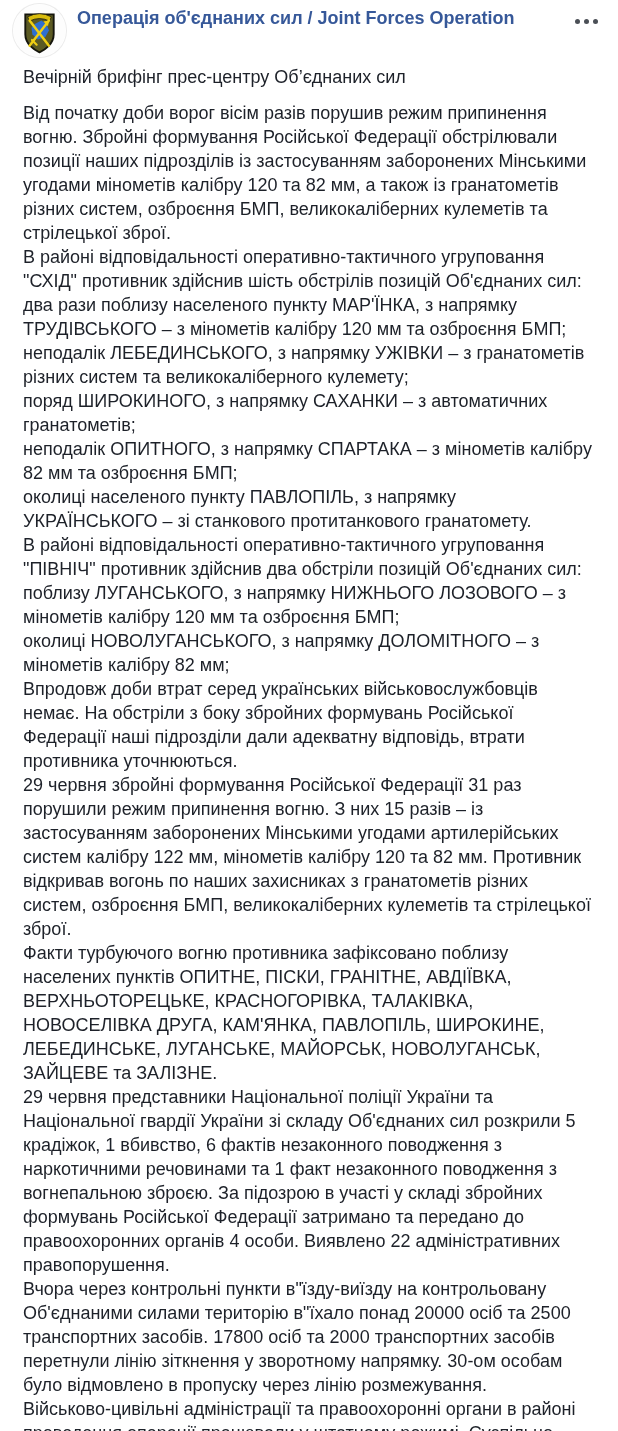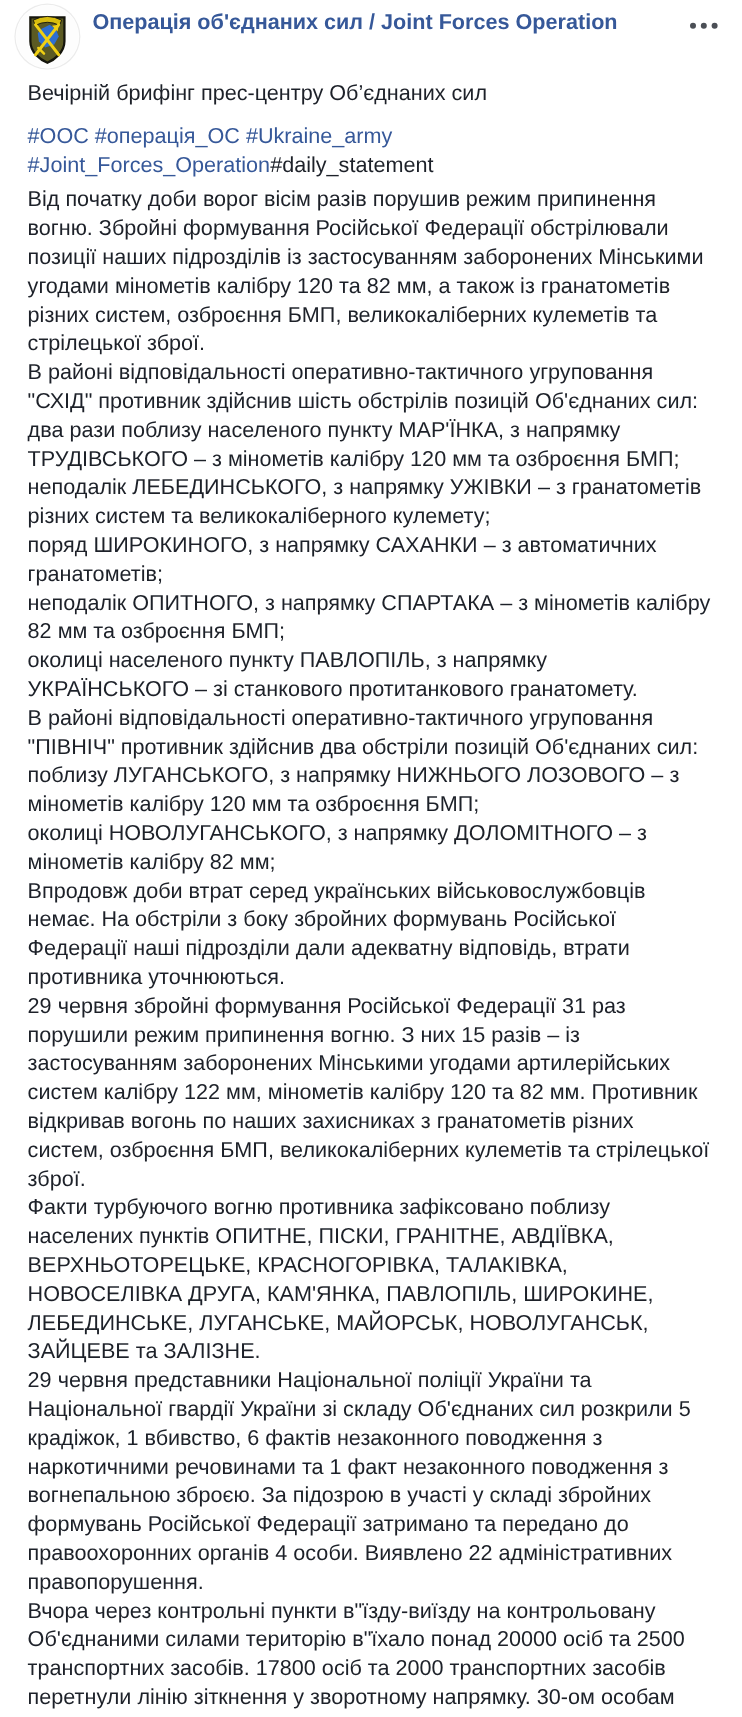--- a/index.html
+++ b/index.html
@@ -124,26 +124,20 @@
       <i></i>
         <i></i>
         <i></i>
     </button>
   </div>
 
   <div class="content">
 
     <p class="title-line">Вечірній брифінг прес-центру Об’єднаних сил</p>
 
-    <p class="hashtags">
-      <a class="tag">#ООС</a>
-      <a class="tag">#операція_ОС</a>
-      <a class="tag">#Ukraine_army</a>
-      <a class="tag">#Joint_Forces_Operation</a><span class="tag-plain">#daily_statement</span>
-    </p>
 
     <div class="body-text">Від початку доби ворог вісім разів порушив режим припинення вогню. Збройні формування Російської Федерації обстрілювали позиції наших підрозділів із застосуванням заборонених Мінськими угодами мінометів калібру 120 та 82 мм, а також із гранатометів різних систем, озброєння БМП, великокаліберних кулеметів та стрілецької зброї.
 В районі відповідальності оперативно-тактичного угруповання "СХІД" противник здійснив шість обстрілів позицій Об'єднаних сил:
 два рази поблизу населеного пункту МАР'ЇНКА, з напрямку ТРУДІВСЬКОГО – з мінометів калібру 120 мм та озброєння БМП;
 неподалік ЛЕБЕДИНСЬКОГО, з напрямку УЖІВКИ – з гранатометів різних систем та великокаліберного кулемету;
 поряд ШИРОКИНОГО, з напрямку САХАНКИ – з автоматичних гранатометів;
 неподалік ОПИТНОГО, з напрямку СПАРТАКА – з мінометів калібру 82 мм та озброєння БМП;
 околиці населеного пункту ПАВЛОПІЛЬ, з напрямку УКРАЇНСЬКОГО – зі станкового протитанкового гранатомету.
 В районі відповідальності оперативно-тактичного угруповання "ПІВНІЧ" противник здійснив два обстріли позицій Об'єднаних сил:
 поблизу ЛУГАНСЬКОГО, з напрямку НИЖНЬОГО ЛОЗОВОГО – з мінометів калібру 120 мм та озброєння БМП;

